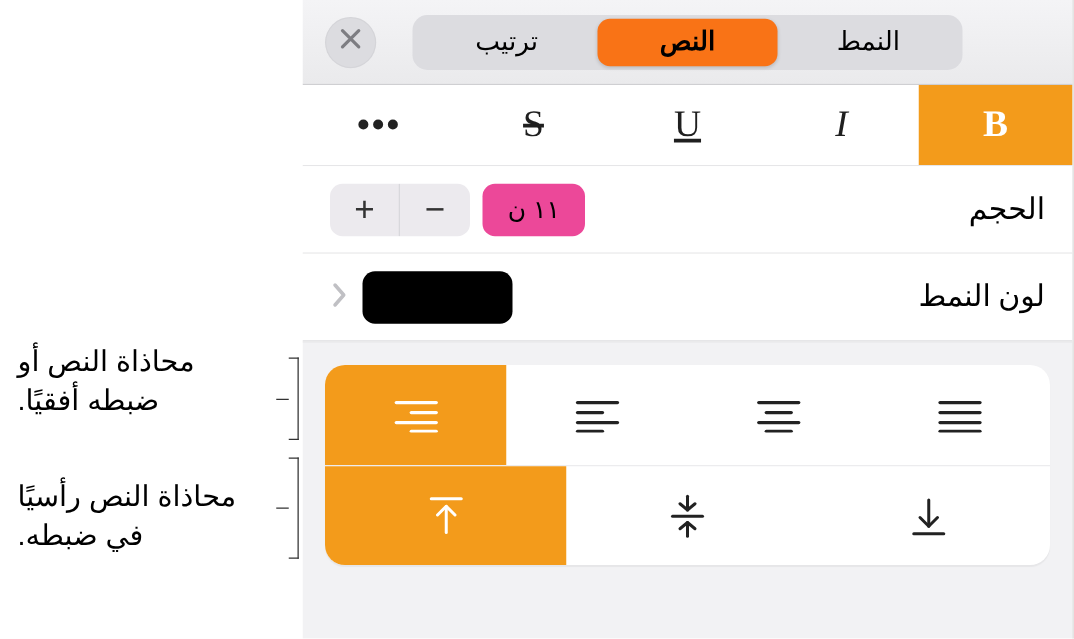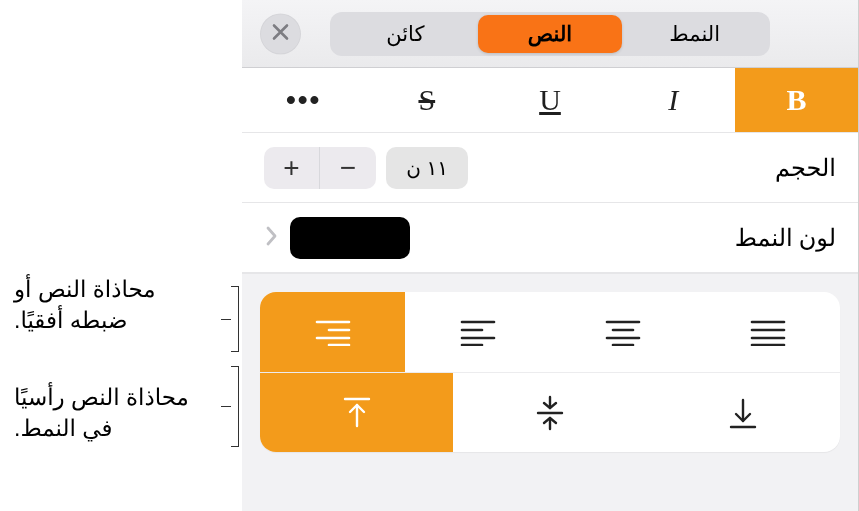--- a/index.html
+++ b/index.html
@@ -157,21 +157,21 @@
   
   .stepper-group {
     display: flex;
     align-items: center;
     gap: 10px;
   }
   .size-display {
     width: 82px;
     height: 42px;
     border-radius: 10px;
-    background: #e5e5e5;
+    background: #ec4899;
     display: flex;
     align-items: center;
     justify-content: center;
     font-size: 20px;
     color: #000;
   }
   .stepper {
     display: flex;
     background: #eceaee;
     border-radius: 10px;
@@ -240,41 +240,41 @@
 
   
   .dark-stroke { stroke:#222; }
   .white-stroke { stroke:#fff; }
 </style>
 </head>
 <body>
 
 <div class="callouts">
   <div class="callout callout-1">محاذاة النص أو ضبطه أفقيًا.</div>
-  <div class="callout callout-2">محاذاة النص رأسيًا في النمط.</div>
+  <div class="callout callout-2">محاذاة النص رأسيًا في ضبطه.</div>
   <div class="bracket br1"></div>
   <div class="bracket-lead lead1"></div>
   <div class="bracket br2"></div>
   <div class="bracket-lead lead2"></div>
 </div>
 
 <div class="panel">
 
   <div class="tabbar">
     <div class="close-btn">
       <span class="ico">
         <svg width="17" height="17" viewBox="0 0 17 17">
             <path d="M2 2 L15 15 M15 2 L2 15" stroke="#7d7d82" stroke-width="2.6" stroke-linecap="round" fill="none"></path>
           </svg>
       </span>
     </div>
     <div class="segmented">
       <div class="seg">النمط</div>
       <div class="seg selected">النص</div>
-      <div class="seg">كائن</div>
+      <div class="seg">ترتيب</div>
     </div>
   </div>
 
   <div class="style-row">
     <div class="style-btn selected">
       <span class="ico" style="font-weight:800;font-family:Georgia,serif;">B</span>
     </div>
     <div class="style-btn">
       <span class="ico" style="font-style:italic;font-family:Georgia,serif;">I</span>
     </div>

